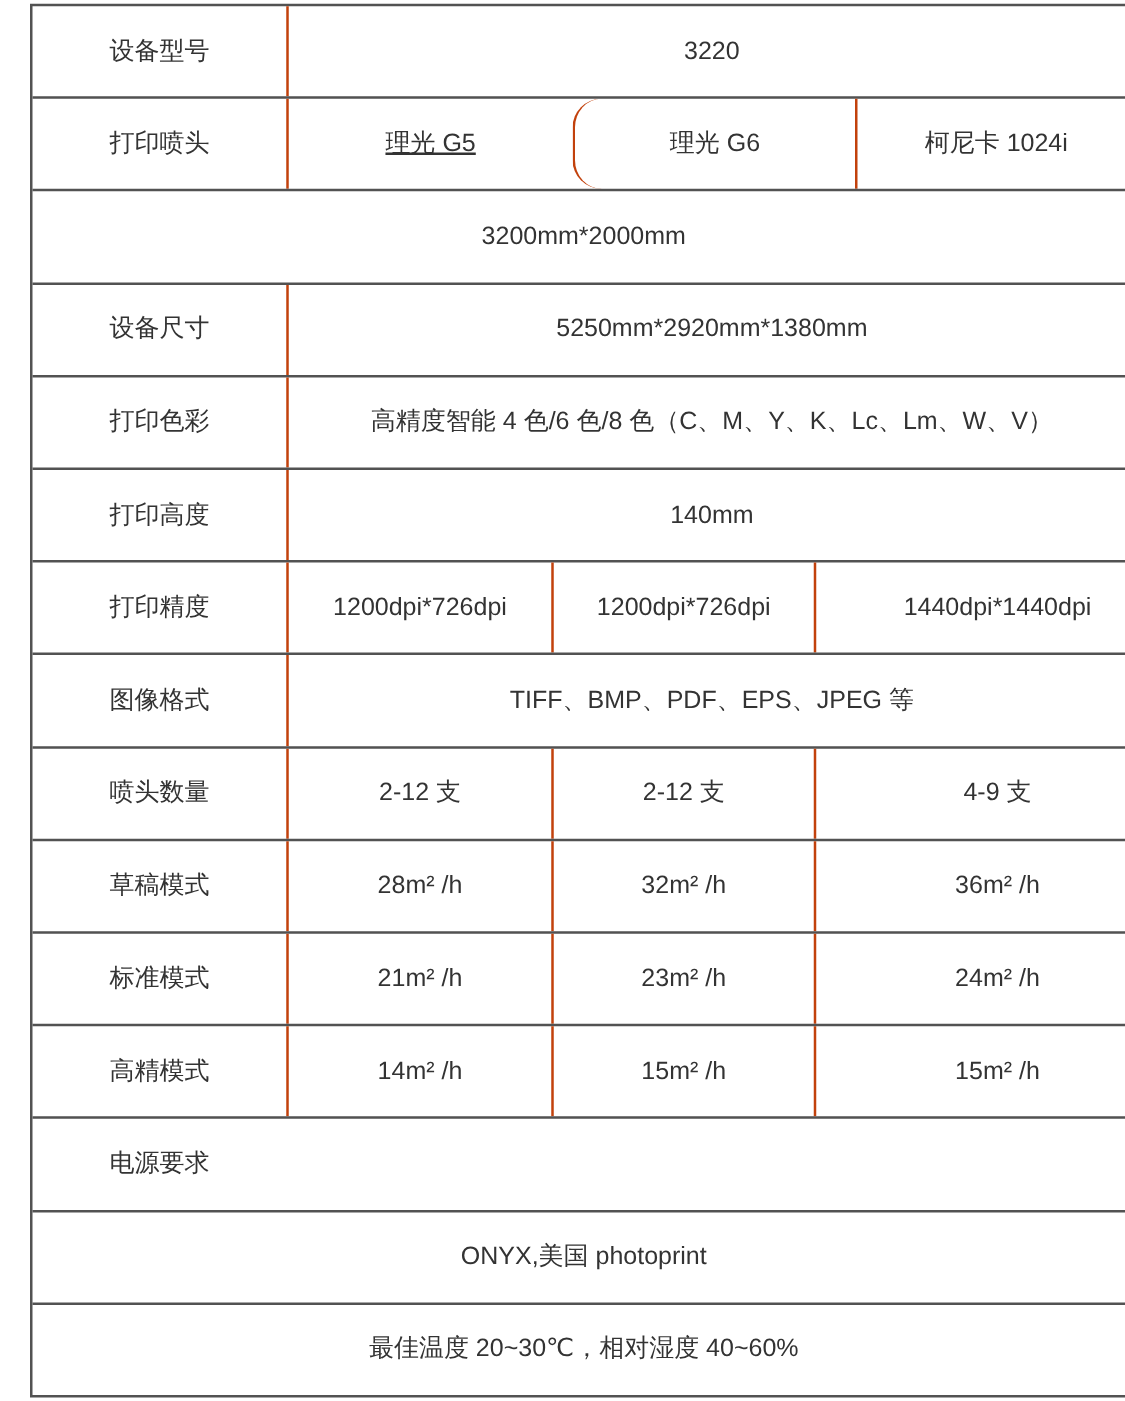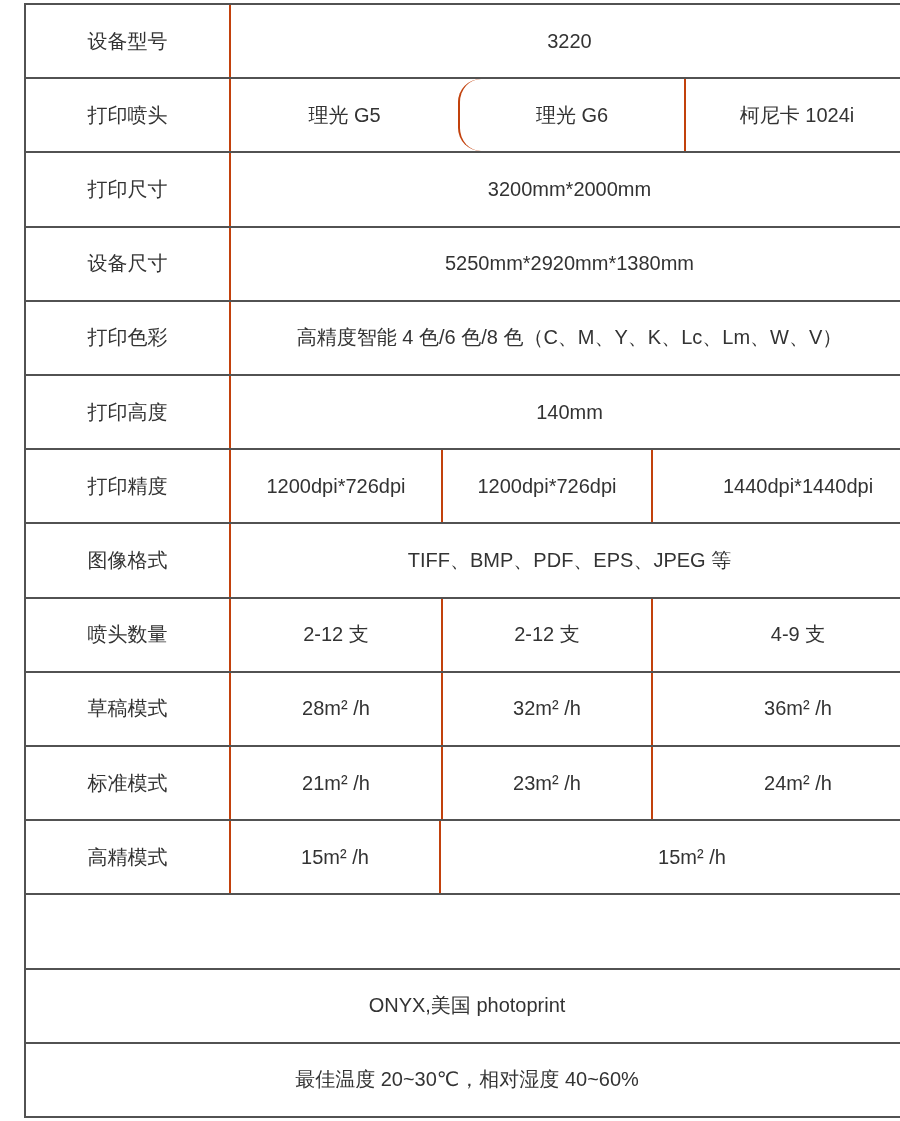--- a/index.html
+++ b/index.html
@@ -50,21 +50,21 @@
     overflow: hidden;
   }
   .cell:first-child {
     border-left: none;
   }
   .label-cell {
     width: 203px;
     flex: 0 0 203px;
   }
   .span-cell  { flex: 1 1 0; }
-  .col-a1 { width: 229px; flex: 0 0 229px; }
+  .col-a1 { width: 229px; flex: 0 0 229px; text-decoration: underline; }
   .col-a2 { width: 226px; flex: 0 0 226px; border-radius: 23px; }
   .col-a3 { flex: 1 1 0; }
   .col-b1 { width: 212px; flex: 0 0 212px; }
   .col-b2 { width: 210px; flex: 0 0 210px; }
   .col-b3 { flex: 1 1 0; padding-left: 45px; }
 </style>
 </head>
 <body>
 
 <div class="page">
@@ -76,21 +76,20 @@
     </div>
 
     <div class="row">
       <div class="cell label-cell">打印喷头</div>
       <div class="cell col-a1">理光 G5</div>
       <div class="cell col-a2">理光 G6</div>
       <div class="cell col-a3">柯尼卡 1024i</div>
     </div>
 
     <div class="row">
-      <div class="cell label-cell">打印尺寸</div>
       <div class="cell span-cell">3200mm*2000mm</div>
     </div>
 
     <div class="row">
       <div class="cell label-cell">设备尺寸</div>
       <div class="cell span-cell">5250mm*2920mm*1380mm</div>
     </div>
 
     <div class="row">
       <div class="cell label-cell">打印色彩</div>
@@ -130,25 +129,27 @@
 
     <div class="row">
       <div class="cell label-cell">标准模式</div>
       <div class="cell col-b1">21m² /h</div>
       <div class="cell col-b2">23m² /h</div>
       <div class="cell col-b3">24m² /h</div>
     </div>
 
     <div class="row">
       <div class="cell label-cell">高精模式</div>
+      <div class="cell col-b1">14m² /h</div>
       <div class="cell col-b2">15m² /h</div>
       <div class="cell col-b3">15m² /h</div>
     </div>
 
     <div class="row">
+      <div class="cell label-cell">电源要求</div>
     </div>
 
     <div class="row">
       <div class="cell span-cell">ONYX,美国 photoprint</div>
     </div>
 
     <div class="row">
       <div class="cell span-cell">最佳温度 20~30℃，相对湿度 40~60%</div>
     </div>
 

